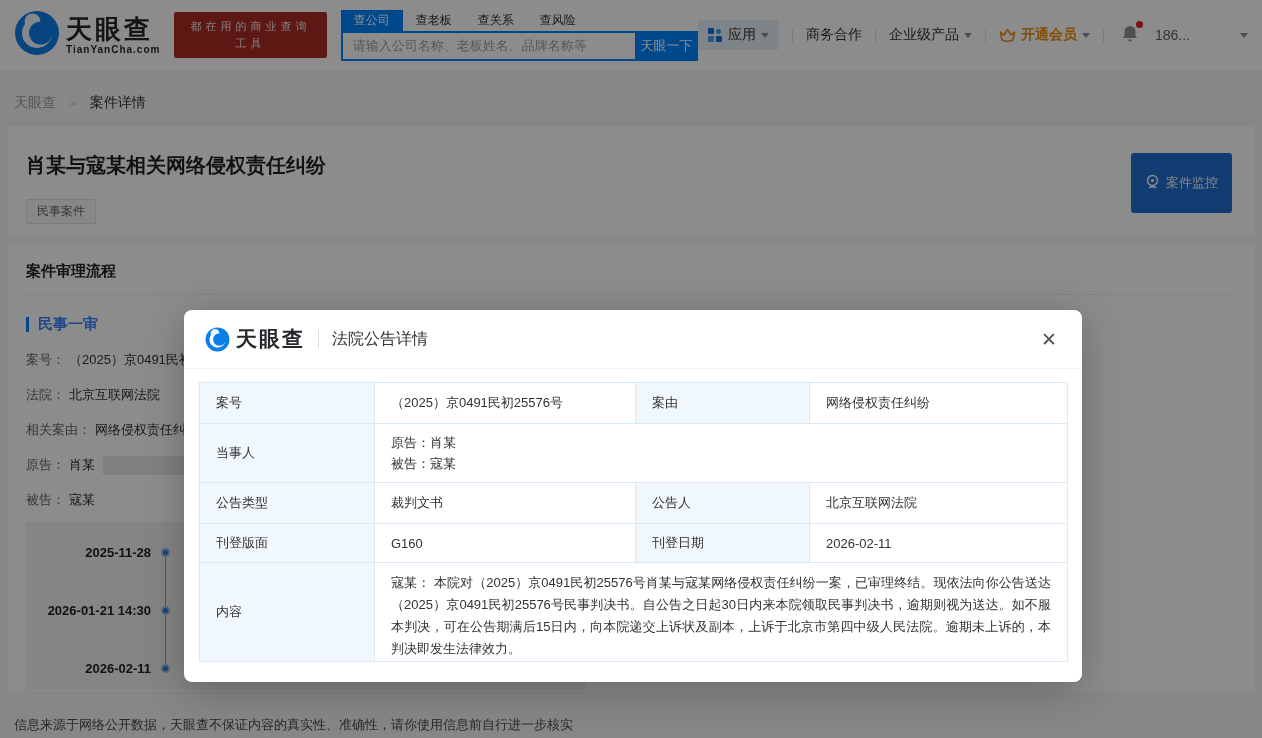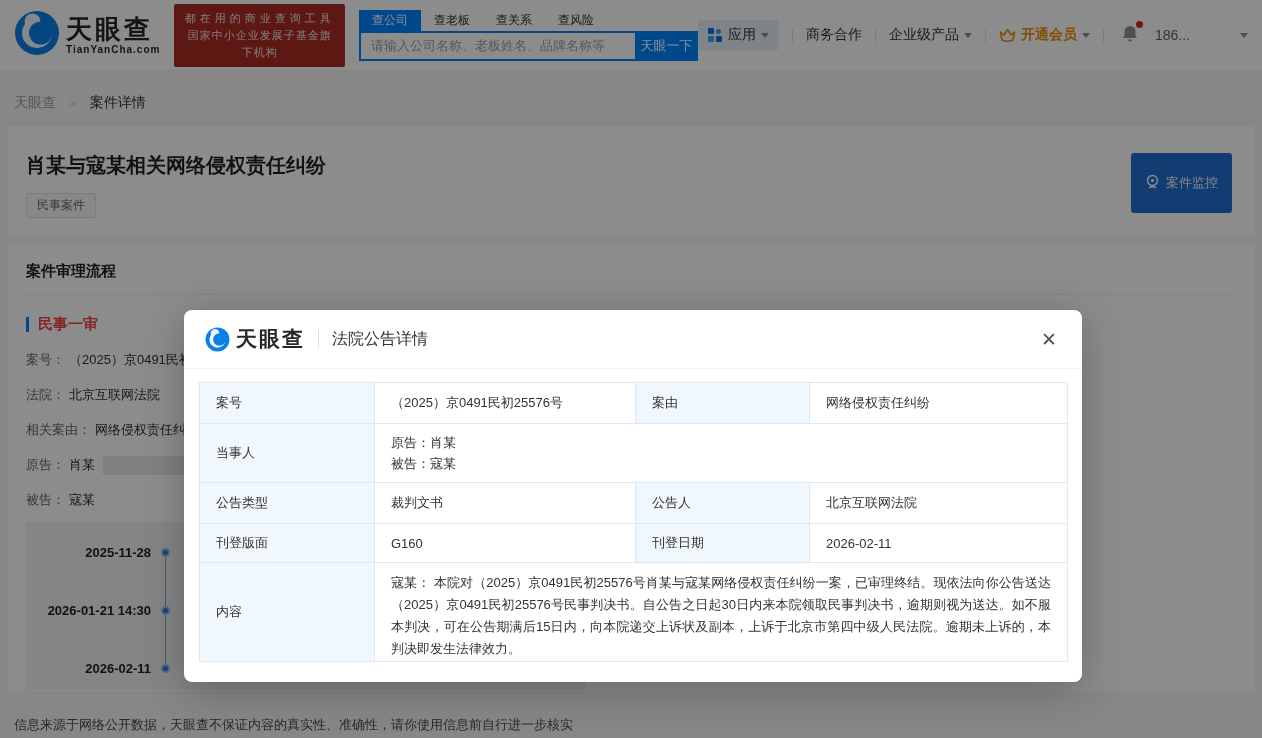--- a/index.html
+++ b/index.html
@@ -37,29 +37,29 @@
 
   
   .breadcrumb { padding:24px 14px 10px; font-size:14px; }
   .bc-home { color:#999; cursor:pointer; }
   .bc-sep { color:#bbb; margin:0 7px; font-size:12px; }
   .bc-cur { color:#333; }
 
   
   .title-card { margin:4px 8px 0; background:#fff; height:110px; padding:26px 18px 0; position:relative; }
   .case-title { font-size:20px; font-weight:bold; color:#1f1f1f; }
-  .case-tag { display:inline-block; margin-top:14px; font-size:12px; color:#666; background:#f7f7f7; border:1px solid #e0e0e0; border-radius:2px; padding:3px 10px; }
+  .case-tag { display:inline-block; margin-top:20px; font-size:12px; color:#666; background:#f7f7f7; border:1px solid #e0e0e0; border-radius:2px; padding:3px 10px; }
   .monitor-btn { position:absolute; right:22px; top:27px; background:#1f6fd0; color:#eef3f9; border:none; border-radius:3px; font-size:13px; padding:21px 14px; display:flex; align-items:flex-start; gap:6px; cursor:pointer; font-family:inherit; }
 
   
   .main-card { margin:8px 8px 0; background:#fff; height:447px; padding:0 18px; }
   .sec-head { padding:18px 0 13px; font-size:15px; font-weight:bold; color:#222; border-bottom:1px solid #ededed; }
   .stage { display:flex; align-items:center; margin-top:20px; }
   .stage-bar { width:3px; height:15px; background:#0084ff; margin-right:9px; }
-  .stage-title { font-size:15px; font-weight:bold; color:#ef4444; }
+  .stage-title { font-size:15px; font-weight:bold; color:#3b82f6; }
   .fields { margin-top:6px; }
   .field-row { margin-top:17px; font-size:13px; height:18px; display:flex; align-items:center; }
   .f-label { color:#666; margin-right:4px; }
   .f-value { color:#333; }
   .redact { display:inline-block; width:432px; height:19px; margin-left:8px; background:linear-gradient(90deg,#e9e9e9,#f0f0f0); }
 
   .timeline { margin-top:13px; width:560px; height:168px; background:#f3f3f3; border-radius:2px; position:relative; padding-top:1px; }
   .tl-line { position:absolute; left:139px; top:29px; width:1px; height:116px; background:#6ea4dd; }
   .tl-item { height:58px; display:flex; align-items:center; position:relative; }
   .tl-date { width:125px; text-align:right; font-size:13px; font-weight:bold; color:#222; }
@@ -98,21 +98,20 @@
         </svg>
       </span>
       <span class="logo-txt">
         <div class="logo-brand">天眼查</div>
         <div class="logo-domain">TianYanCha.com</div>
       </span>
     </div>
 
     <div class="hd-badge">
       <div class="b1">都在用的商业查询工具</div>
-      <div class="b2">国家中小企业发展子基金旗下机构</div>
     </div>
 
     <div class="search-wrap">
       <div class="search-tabs">
         <div class="search-tab active">查公司</div>
         <div class="search-tab">查老板</div>
         <div class="search-tab">查关系</div>
         <div class="search-tab">查风险</div>
       </div>
       <div class="search-row">

